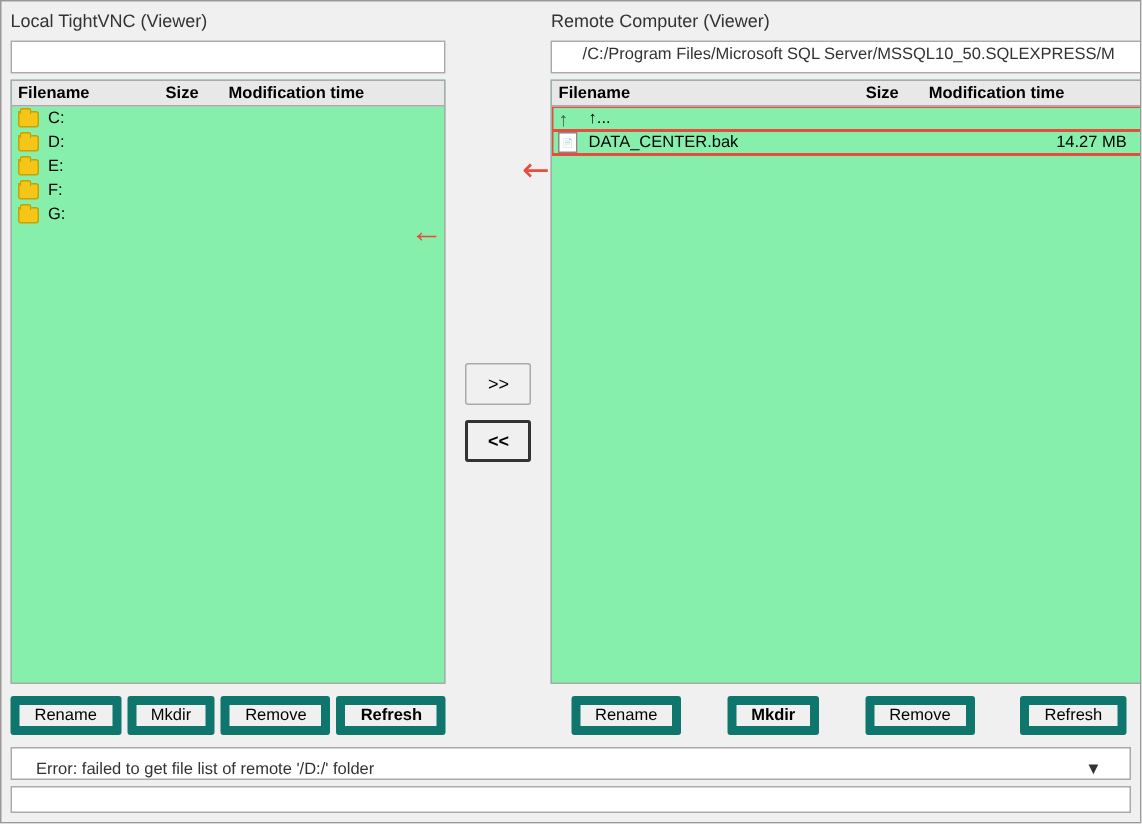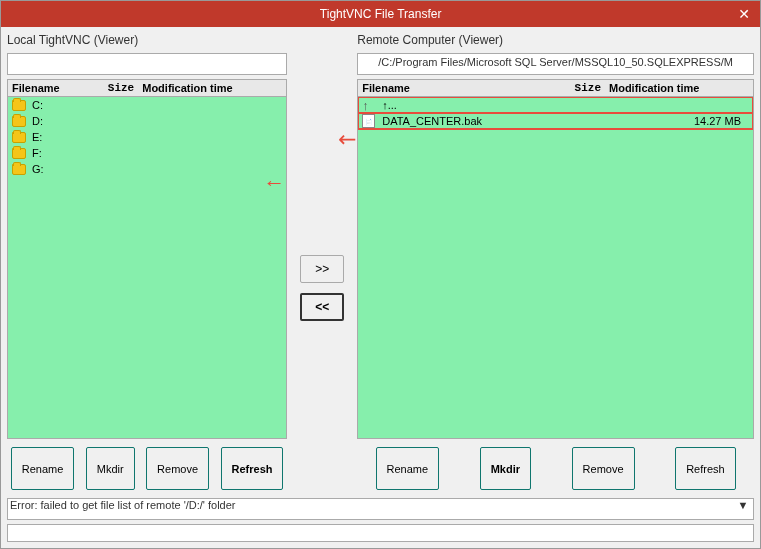--- a/index.html
+++ b/index.html
@@ -86,21 +86,21 @@
       display: flex;
       background: #e8e8e8;
       border-bottom: 1px solid #aaa;
       padding: 2px 4px;
       font-size: 11px;
       font-weight: bold;
       position: sticky;
       top: 0;
     }
     .col-filename { flex: 1; }
-    .col-size { width: 80px; text-align: right; padding-right: 8px; font-family: Liberation Mono, monospace; }
+    .col-size { width: 80px; text-align: right; padding-right: 20px; }
     .col-modtime { width: 140px; }
     .file-row {
       display: flex;
       align-items: center;
       padding: 1px 4px;
       font-size: 11px;
       cursor: default;
     }
     .file-icon {
       width: 16px;
@@ -149,24 +149,24 @@
     .file-name { flex: 1; }
     .file-size { width: 80px; text-align: right; padding-right: 8px; }
     .file-time { width: 140px; }
     .buttons-row {
       display: flex;
       gap: 4px;
       padding: 4px 0 2px 0;
       justify-content: space-around;
     }
     .btn {
-      height: 43px;
+      height: 26px;
       padding: 0 10px;
       font-size: 11px;
-      border: 1px solid #0f766e;
+      border: 6px solid #0f766e;
       background: #f0f0f0;
       cursor: pointer;
       border-radius: 2px;
     }
     .btn-bold { font-weight: bold; }
     .transfer-btn {
       width: 44px;
       height: 28px;
       font-size: 12px;
       border: 1px solid #aaa;
@@ -177,22 +177,22 @@
     .transfer-btn.active-btn {
       border: 2px solid #333;
       font-weight: bold;
     }
     .status-bar {
       background: white;
       border: 1px solid #aaa;
       margin: 0 6px 4px 6px;
       height: 22px;
       display: flex;
-      align-items: flex-start;
-      padding: 0 2px;
+      align-items: flex-end;
+      padding: 0 16px;
       font-size: 11px;
       color: #333;
       flex-shrink: 0;
     }
     .status-bar-dropdown {
       width: 16px;
       display: flex;
       align-items: center;
       justify-content: center;
       margin-left: auto;
@@ -212,25 +212,20 @@
       align-items: center;
       justify-content: center;
       gap: 8px;
     }
   </style>
 </head>
 <body>
 
 <div class="window">
 
-  <div class="title-bar">
-    <span style="width:16px"></span>
-    <span class="title-bar-title">TightVNC File Transfer</span>
-    <button class="title-bar-close">✕</button>
-  </div>
 
   <div class="main-content">
 
     <div class="panel">
       <div class="panel-label">Local TightVNC (Viewer)</div>
       <div class="path-bar"></div>
       <div class="file-list-container">
         <div class="file-list-header">
           <span class="col-filename">Filename</span>
           <span class="col-size">Size</span>

